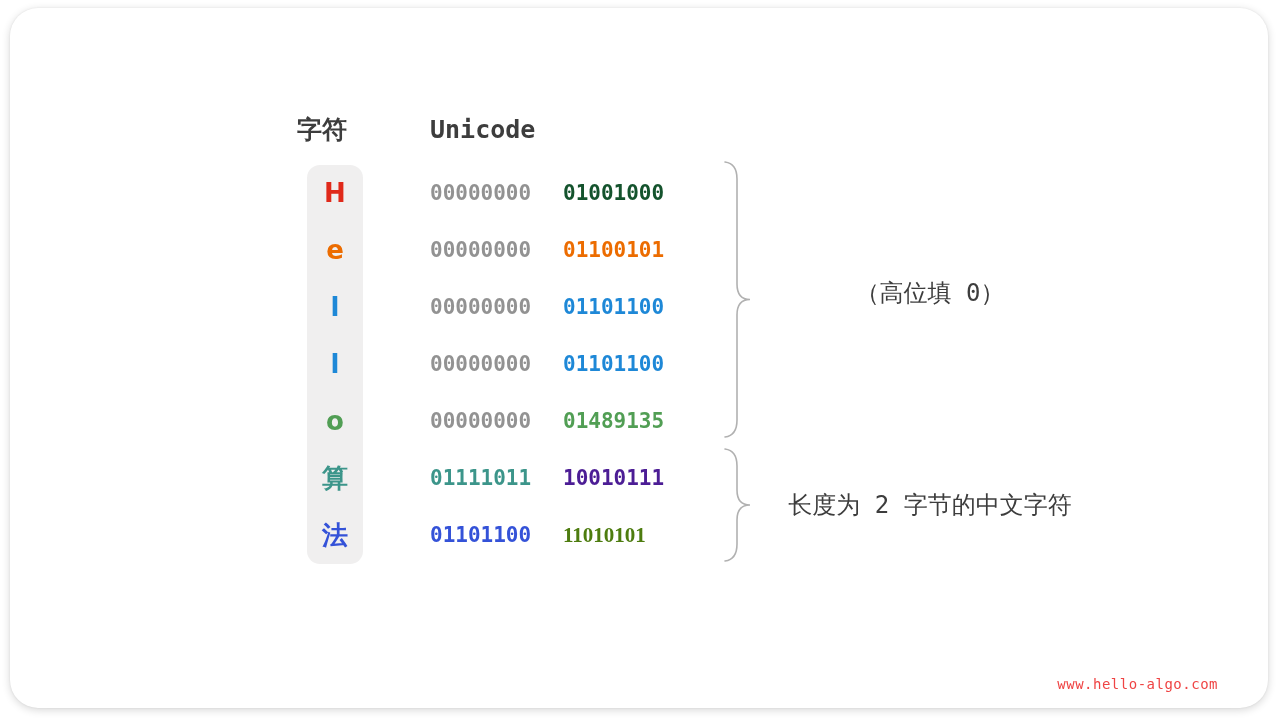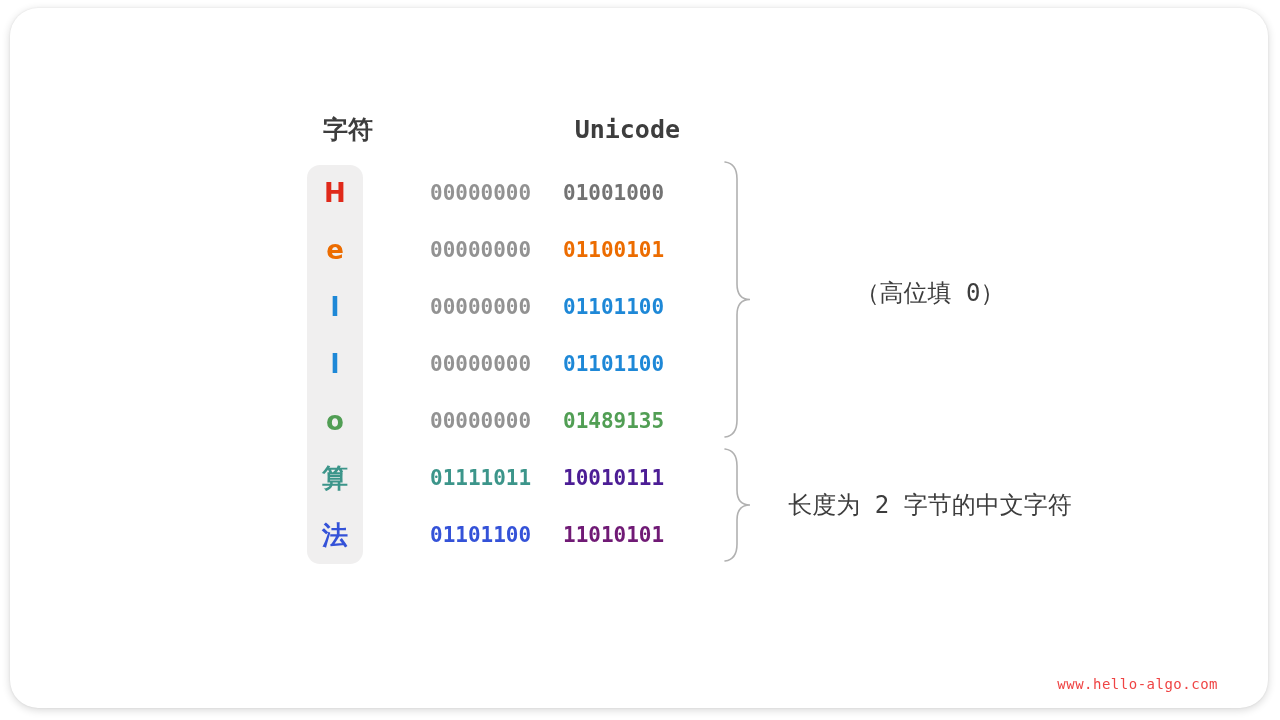--- a/index.html
+++ b/index.html
@@ -18,21 +18,21 @@
     border-radius: 28px;
     box-shadow: 0 2px 8px rgba(0,0,0,0.16), 0 0 2px rgba(0,0,0,0.08);
   }
   .col-header {
     position: absolute;
     top: 115px;
     color: #3d3d3d;
     font-weight: bold;
     font-size: 25px;
     line-height: 30px;
-    text-align: right;
+    text-align: left;
   }
   .char-hd { left: 297px; width: 76px; }
   .uni-hd  {
     left: 430px; width: 250px;
     font-family: "DejaVu Sans Mono", monospace;
   }
   .char-strip {
     position: absolute;
     left: 307px; top: 165px;
     width: 56px; height: 399px;
@@ -105,21 +105,21 @@
 
 <div class="col-header char-hd">字符</div>
 <div class="col-header uni-hd">Unicode</div>
 
 <div class="char-strip"></div>
 
 <div id="rows" class="rows">
   <div class="row">
     <div class="char" style="color: rgb(224, 41, 26);">H</div>
     <div class="byte byte-high" style="color: rgb(146, 146, 146);">00000000</div>
-    <div class="byte byte-low" style="color: #737373;">01001000</div>
+    <div class="byte byte-low" style="color: #14532d;">01001000</div>
   </div>
 
   <div class="row">
     <div class="char" style="color: rgb(236, 108, 0);">e</div>
     <div class="byte byte-high" style="color: rgb(146, 146, 146);">00000000</div>
     <div class="byte byte-low" style="color: rgb(236, 108, 0);">01100101</div>
   </div>
 
   <div class="row">
     <div class="char" style="color: rgb(30, 136, 215);">l</div>
@@ -141,21 +141,21 @@
 
   <div class="row">
     <div class="char" style="color: rgb(60, 149, 138);">算</div>
     <div class="byte byte-high" style="color: rgb(60, 149, 138);">01111011</div>
     <div class="byte byte-low" style="color: #4c1d95;">10010111</div>
   </div>
 
   <div class="row">
     <div class="char" style="color: rgb(52, 82, 216);">法</div>
     <div class="byte byte-high" style="color: rgb(52, 82, 216);">01101100</div>
-    <div class="byte byte-low" style="color: #701a75;">11010101</div>
+    <div class="byte byte-low" style="color: #4d7c0f; font-family: Liberation Serif, serif;">11010101</div>
   </div>
 </div>
 
 <svg class="brace brace1" width="28" height="278" viewBox="0 0 28 278">
   <path d="M 1 1 C 9 2 13 8 13 18 L 13 123 C 13 133 17 138.5 26 138.5 C 17 138.5 13 144 13 154 L 13 259 C 13 269 9 275 1 276"></path>
 </svg>
 
 <svg class="brace brace2" width="28" height="115" viewBox="0 0 28 115">
   <path d="M 1 1 C 9 2 13 8 13 18 L 13 42 C 13 52 17 57 26 57 C 17 57 13 62 13 72 L 13 96 C 13 106 9 112 1 113"></path>
 </svg>

